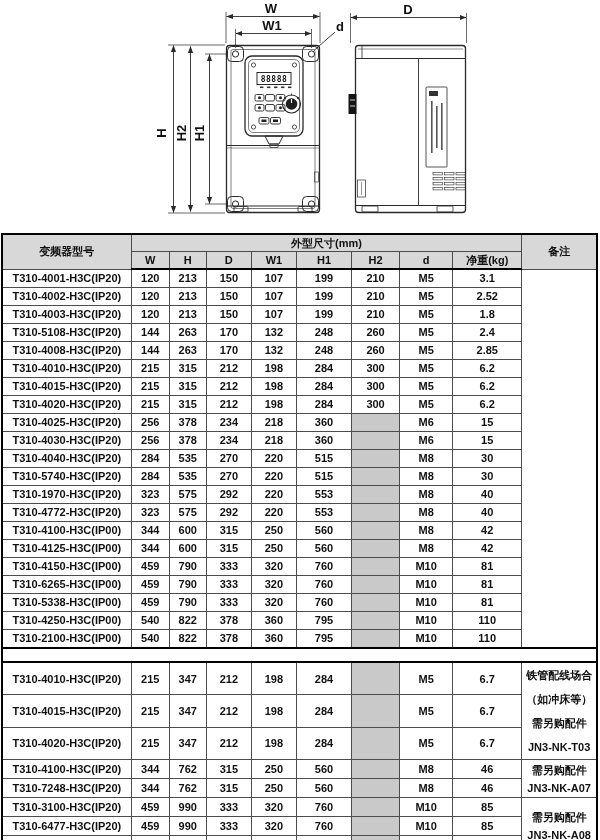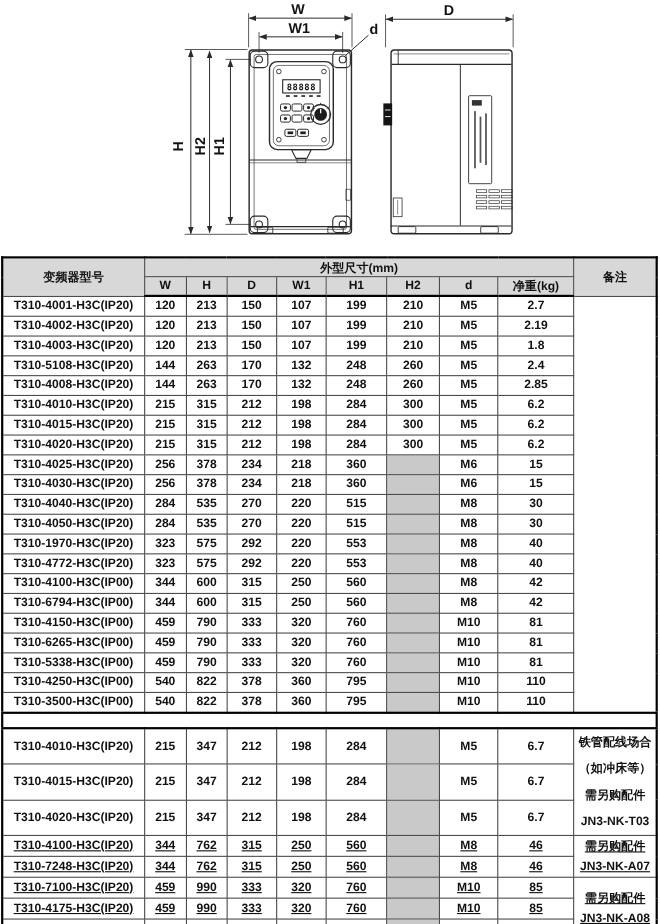--- a/index.html
+++ b/index.html
@@ -11,21 +11,21 @@
              table-layout:fixed;border:2px solid #000;}
   table.dims th,table.dims td{border:1px solid #4c4c4c;padding:0;text-align:center;
              vertical-align:middle;font-weight:bold;font-size:11px;color:#111;
              overflow:hidden;white-space:nowrap;}
   thead th{background:var(--header-bg,#d8d8d8);font-size:12px;height:16px;}
   thead tr.h2row th{border-bottom:2px solid #000;}
   th.modelh,th.remarkh{border-bottom:2px solid #000;}
   td.gray{background:var(--shade,#c9c9c9);}
   tr.r17 td{height:17px;line-height:17px;}
   tr.r24 td{height:24px;line-height:24px;}
-  tr.r18 td{height:18px;line-height:18px;text-decoration:underline;}
+  tr.r18 td{height:18px;line-height:18px;}
   td.gb{border-bottom:2px solid #000;}
   td.remark{white-space:normal;line-height:1.45;font-size:11px;}
   tr.sep td{height:12px;border-top:2px solid #000;border-bottom:2px solid #000;background:#fff;}
 </style>
 </head>
 <body>
 
 <div class="page">
 
   <svg class="drawing" width="600" height="233" viewBox="0 0 600 233">
@@ -210,33 +210,33 @@
     <tbody id="tbody">
         <tr class="r17">
           <td class="model">T310-4001-H3C(IP20)</td>
           <td>120</td>
           <td>213</td>
           <td>150</td>
           <td>107</td>
           <td>199</td>
           <td>210</td>
           <td>M5</td>
-          <td>2.7</td>
+          <td>3.1</td>
           <td class="remark" rowspan="21"></td>
         </tr>
         <tr class="r17">
           <td class="model">T310-4002-H3C(IP20)</td>
           <td>120</td>
           <td>213</td>
           <td>150</td>
           <td>107</td>
           <td>199</td>
           <td>210</td>
           <td>M5</td>
-          <td>2.19</td>
+          <td>2.52</td>
         </tr>
         <tr class="r17">
           <td class="model gb">T310-4003-H3C(IP20)</td>
           <td class="gb">120</td>
           <td class="gb">213</td>
           <td class="gb">150</td>
           <td class="gb">107</td>
           <td class="gb">199</td>
           <td class="gb">210</td>
           <td class="gb">M5</td>
@@ -324,21 +324,21 @@
           <td>284</td>
           <td>535</td>
           <td>270</td>
           <td>220</td>
           <td>515</td>
           <td class="gray"></td>
           <td>M8</td>
           <td>30</td>
         </tr>
         <tr class="r17">
-          <td class="model gb">T310-4050-H3C(IP20)</td>
+          <td class="model gb">T310-5740-H3C(IP20)</td>
           <td class="gb">284</td>
           <td class="gb">535</td>
           <td class="gb">270</td>
           <td class="gb">220</td>
           <td class="gb">515</td>
           <td class="gray  gb"></td>
           <td class="gb">M8</td>
           <td class="gb">30</td>
         </tr>
         <tr class="r17">
@@ -368,21 +368,21 @@
           <td>344</td>
           <td>600</td>
           <td>315</td>
           <td>250</td>
           <td>560</td>
           <td class="gray"></td>
           <td>M8</td>
           <td>42</td>
         </tr>
         <tr class="r17">
-          <td class="model gb">T310-6794-H3C(IP00)</td>
+          <td class="model gb">T310-4125-H3C(IP00)</td>
           <td class="gb">344</td>
           <td class="gb">600</td>
           <td class="gb">315</td>
           <td class="gb">250</td>
           <td class="gb">560</td>
           <td class="gray  gb"></td>
           <td class="gb">M8</td>
           <td class="gb">42</td>
         </tr>
         <tr class="r17">
@@ -423,21 +423,21 @@
           <td>540</td>
           <td>822</td>
           <td>378</td>
           <td>360</td>
           <td>795</td>
           <td class="gray"></td>
           <td>M10</td>
           <td>110</td>
         </tr>
         <tr class="r17">
-          <td class="model gb">T310-3500-H3C(IP00)</td>
+          <td class="model gb">T310-2100-H3C(IP00)</td>
           <td class="gb">540</td>
           <td class="gb">822</td>
           <td class="gb">378</td>
           <td class="gb">360</td>
           <td class="gb">795</td>
           <td class="gray  gb"></td>
           <td class="gb">M10</td>
           <td class="gb">110</td>
         </tr>
         <tr class="sep">
@@ -494,33 +494,33 @@
           <td class="gb">344</td>
           <td class="gb">762</td>
           <td class="gb">315</td>
           <td class="gb">250</td>
           <td class="gb">560</td>
           <td class="gray  gb"></td>
           <td class="gb">M8</td>
           <td class="gb">46</td>
         </tr>
         <tr class="r18">
-          <td class="model">T310-7100-H3C(IP20)</td>
+          <td class="model">T310-3100-H3C(IP20)</td>
           <td>459</td>
           <td>990</td>
           <td>333</td>
           <td>320</td>
           <td>760</td>
           <td class="gray"></td>
           <td>M10</td>
           <td>85</td>
           <td class="remark" rowspan="3">需另购配件<br>JN3-NK-A08</td>
         </tr>
         <tr class="r18">
-          <td class="model">T310-4175-H3C(IP20)</td>
+          <td class="model">T310-6477-H3C(IP20)</td>
           <td>459</td>
           <td>990</td>
           <td>333</td>
           <td>320</td>
           <td>760</td>
           <td class="gray"></td>
           <td>M10</td>
           <td>85</td>
         </tr>
         <tr class="r18">

